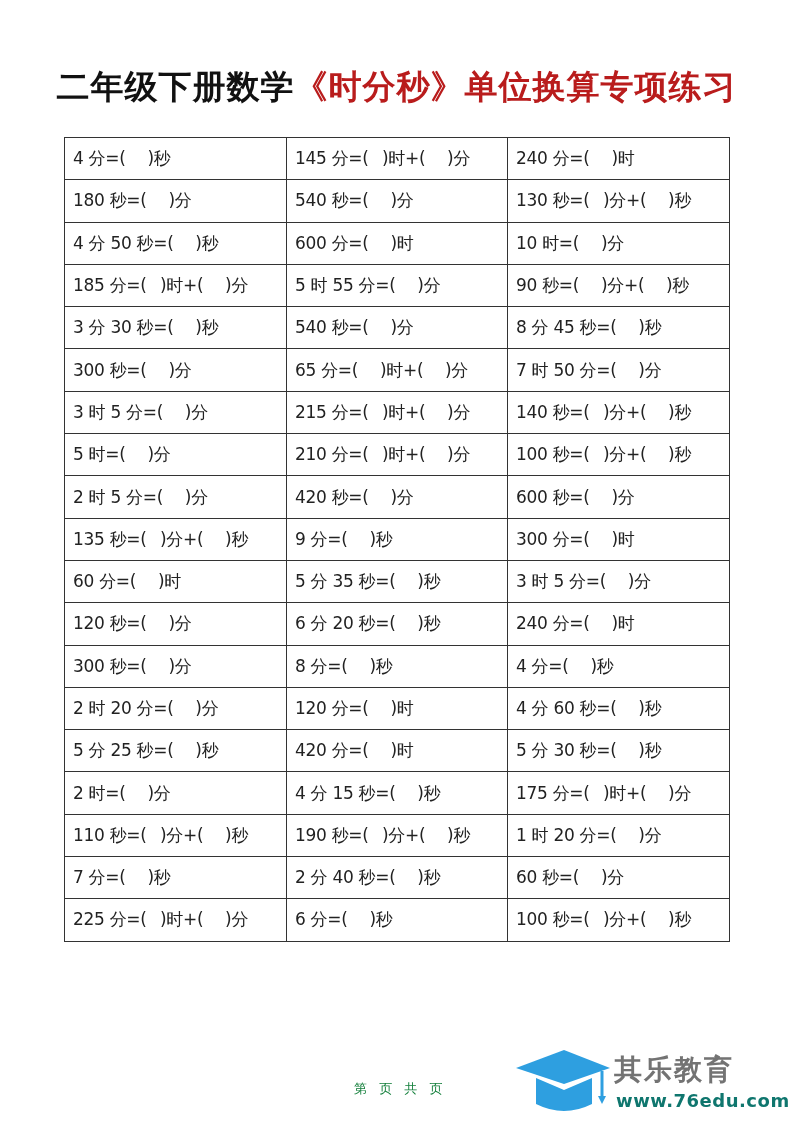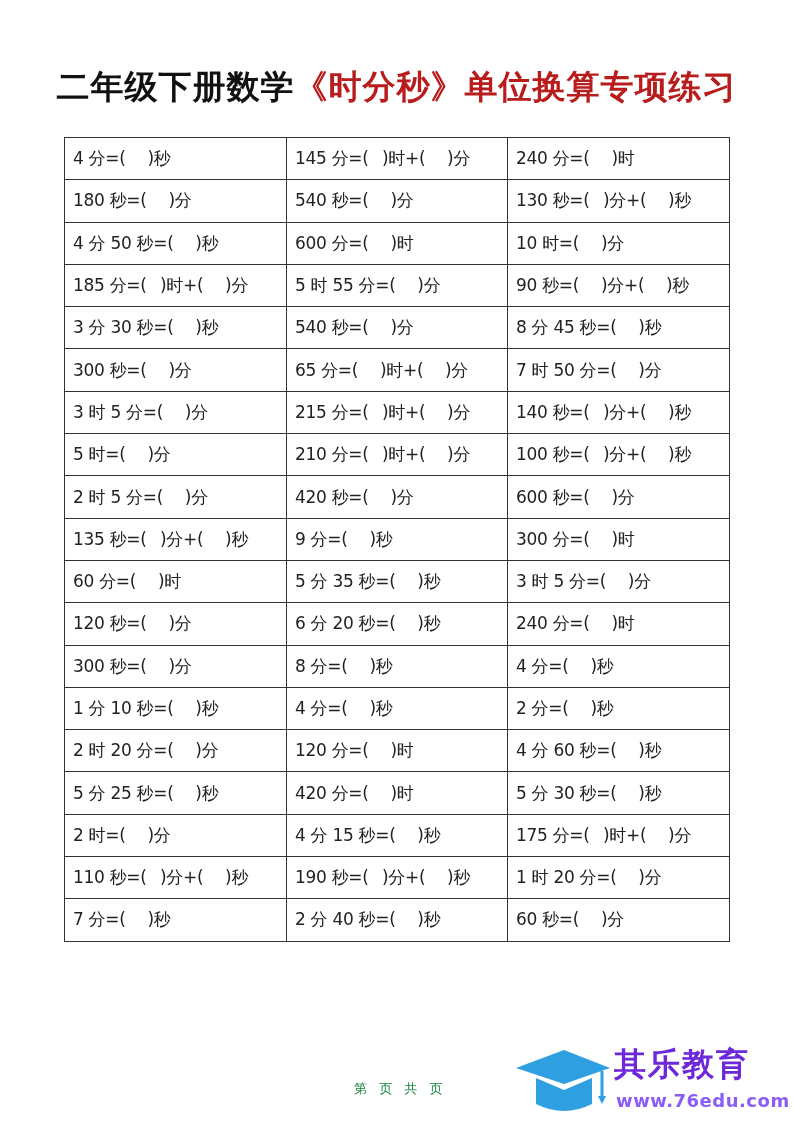--- a/index.html
+++ b/index.html
@@ -30,27 +30,27 @@
     .sheet col.c3 { width: 222px; }
 
     .footer-page {
       position: absolute; left: 354px; top: 1080px; font-size: 13px; color: #15803d;
       letter-spacing: 4px;
     }
 
     .logo { position: absolute; left: 512px; top: 1040px; width: 281px; height: 82px; }
     .logo-cap { position: absolute; left: 0; top: 4px; width: 100px; height: 70px; }
     .logo-name {
-      position: absolute; left: 102px; top: 2px; font-size: 32px; font-weight: bold;
-      color: #6d28d9; letter-spacing: 2px; line-height: 44px; white-space: nowrap;
+      position: absolute; left: 102px; top: 8px; font-size: 28px; font-weight: bold;
+      color: #737373; letter-spacing: 2px; line-height: 44px; white-space: nowrap;
       font-family: "DejaVu Sans", sans-serif;
     }
     .logo-url {
       position: absolute; left: 104px; top: 50px; font-size: 18px; font-weight: bold;
-      color: #8b5cf6; letter-spacing: 0.5px; white-space: nowrap;
+      color: #0f766e; letter-spacing: 0.5px; white-space: nowrap;
       font-family: "DejaVu Sans", sans-serif;
     }
   </style>
 </head>
 <body>
 
 <div class="title">
   <span class="t-black">二年级下册数学</span><span class="t-red">《时分秒》单位换算专项练习</span>
 </div>
 
@@ -120,25 +120,20 @@
         <td>120 秒=(  )分</td>
         <td>6 分 20 秒=(  )秒</td>
         <td>240 分=(  )时</td>
       </tr>
       <tr>
         <td>300 秒=(  )分</td>
         <td>8 分=(  )秒</td>
         <td>4 分=(  )秒</td>
       </tr>
       <tr>
-        <td>1 分 10 秒=(  )秒</td>
-        <td>4 分=(  )秒</td>
-        <td>2 分=(  )秒</td>
-      </tr>
-      <tr>
         <td>2 时 20 分=(  )分</td>
         <td>120 分=(  )时</td>
         <td>4 分 60 秒=(  )秒</td>
       </tr>
       <tr>
         <td>5 分 25 秒=(  )秒</td>
         <td>420 分=(  )时</td>
         <td>5 分 30 秒=(  )秒</td>
       </tr>
       <tr>
@@ -149,20 +144,25 @@
       <tr>
         <td>110 秒=(  )分+(  )秒</td>
         <td>190 秒=(  )分+(  )秒</td>
         <td>1 时 20 分=(  )分</td>
       </tr>
       <tr>
         <td>7 分=(  )秒</td>
         <td>2 分 40 秒=(  )秒</td>
         <td>60 秒=(  )分</td>
       </tr>
+      <tr>
+        <td>225 分=(  )时+(  )分</td>
+        <td>6 分=(  )秒</td>
+        <td>100 秒=(  )分+(  )秒</td>
+      </tr>
     </tbody>
 </table>
 
 <div class="footer-page">第 页 共 页</div>
 
 <div class="logo">
   <svg class="logo-cap" viewBox="0 0 100 70">
     <polygon points="4,24 52,6 98,24 52,40" fill="#2e9fe0"></polygon>
     <path d="M24,34 L24,60 Q52,74 80,60 L80,34 L52,46 Z" fill="#2e9fe0"></path>
     <line x1="90" y1="27" x2="90" y2="52" stroke="#2e9fe0" stroke-width="3"></line>

